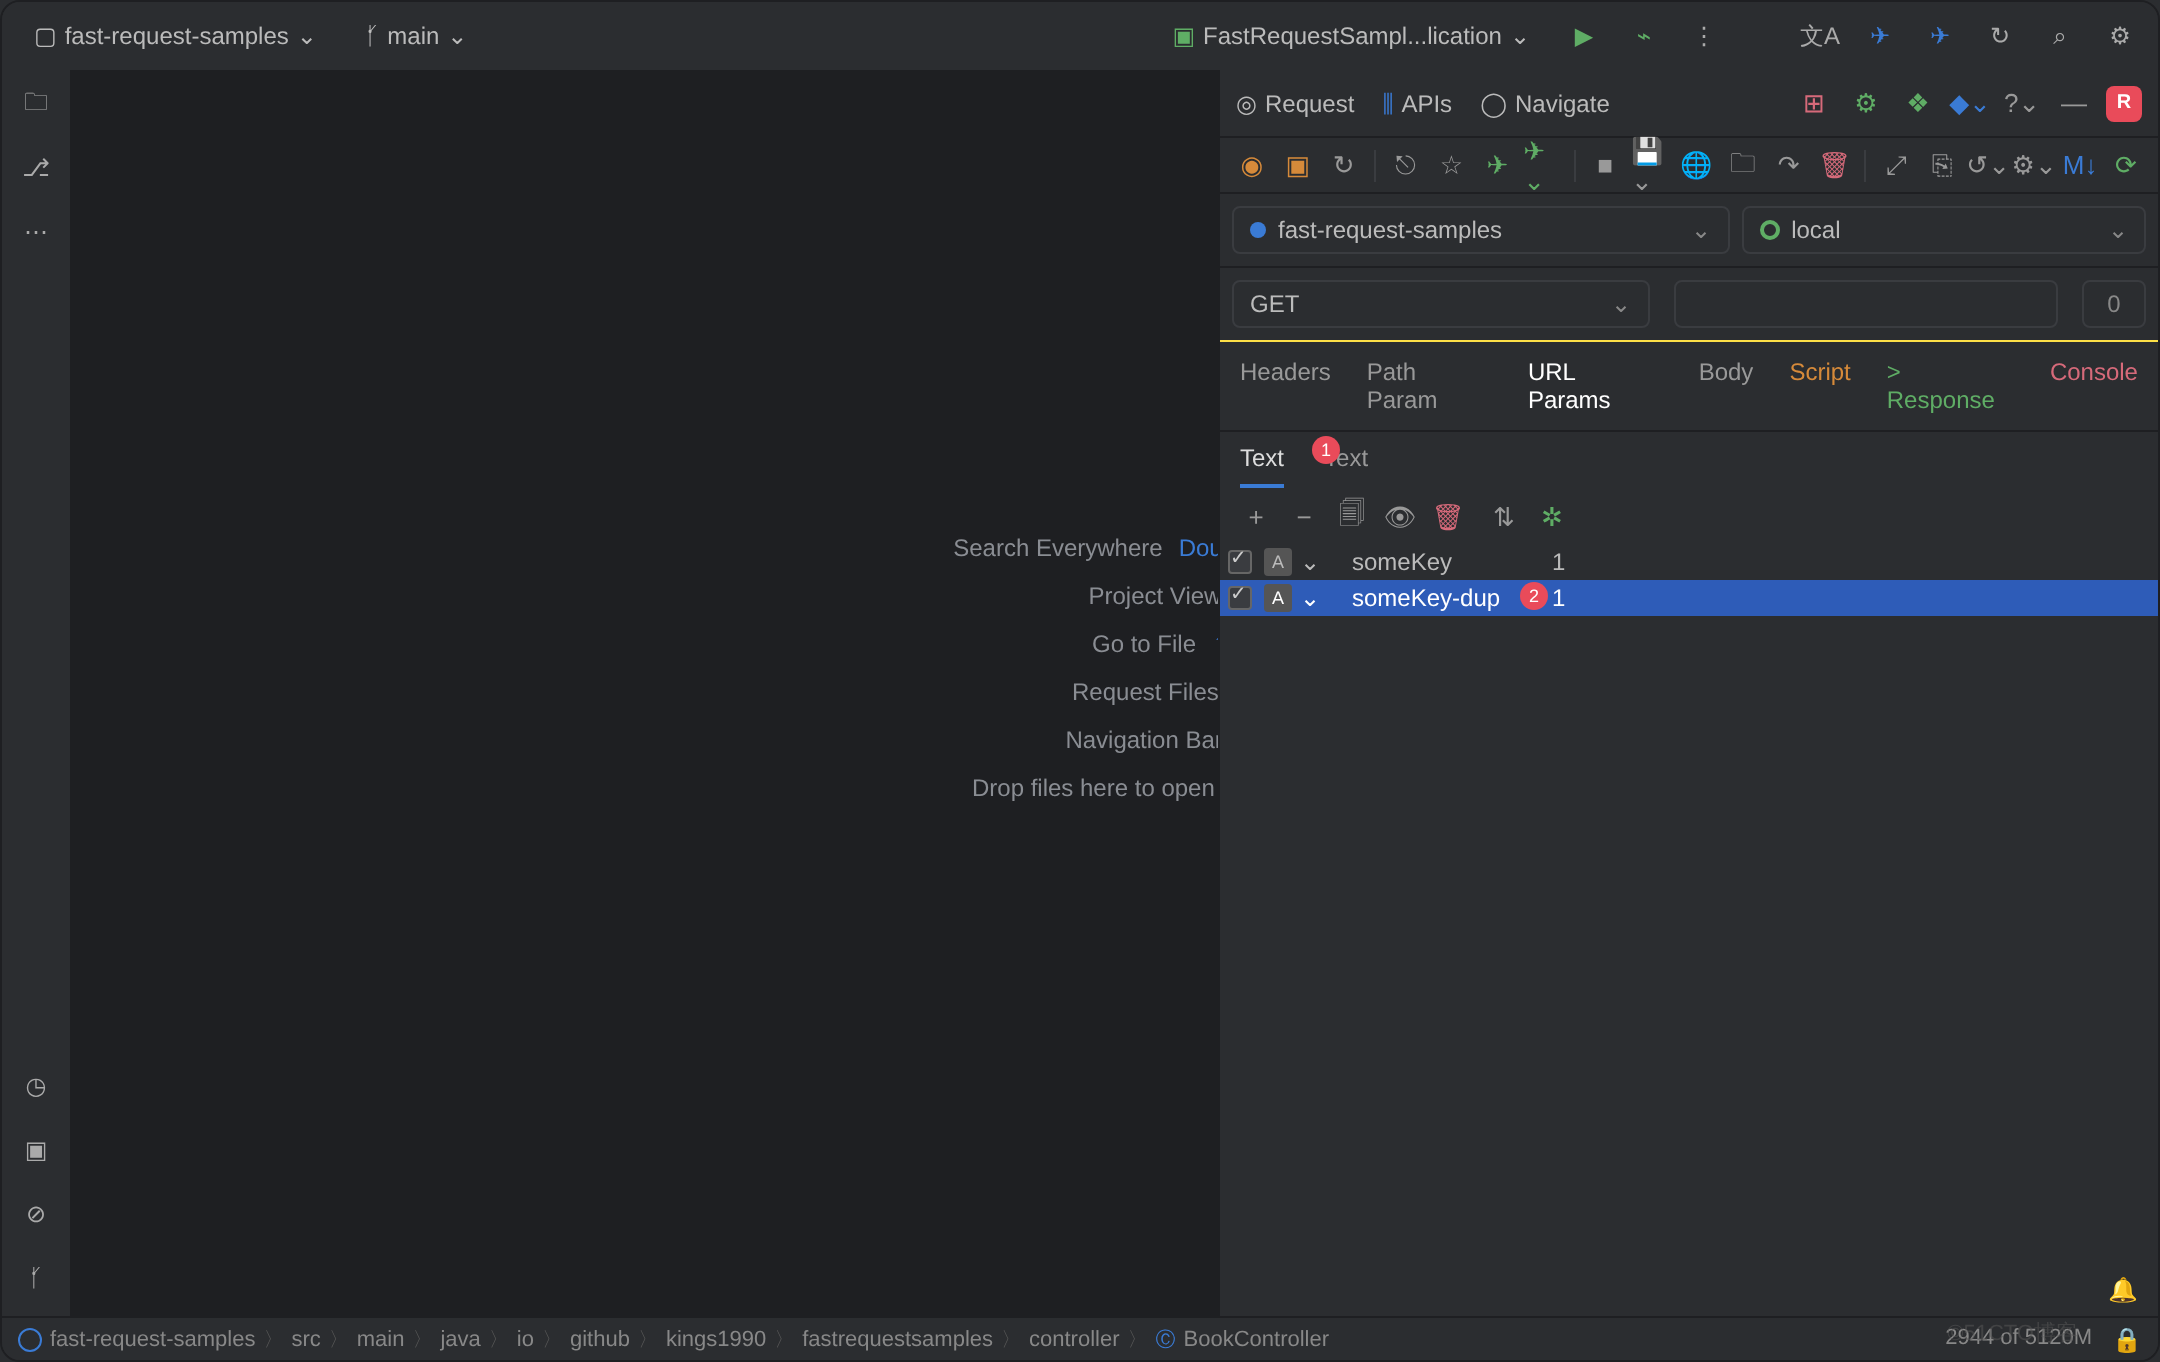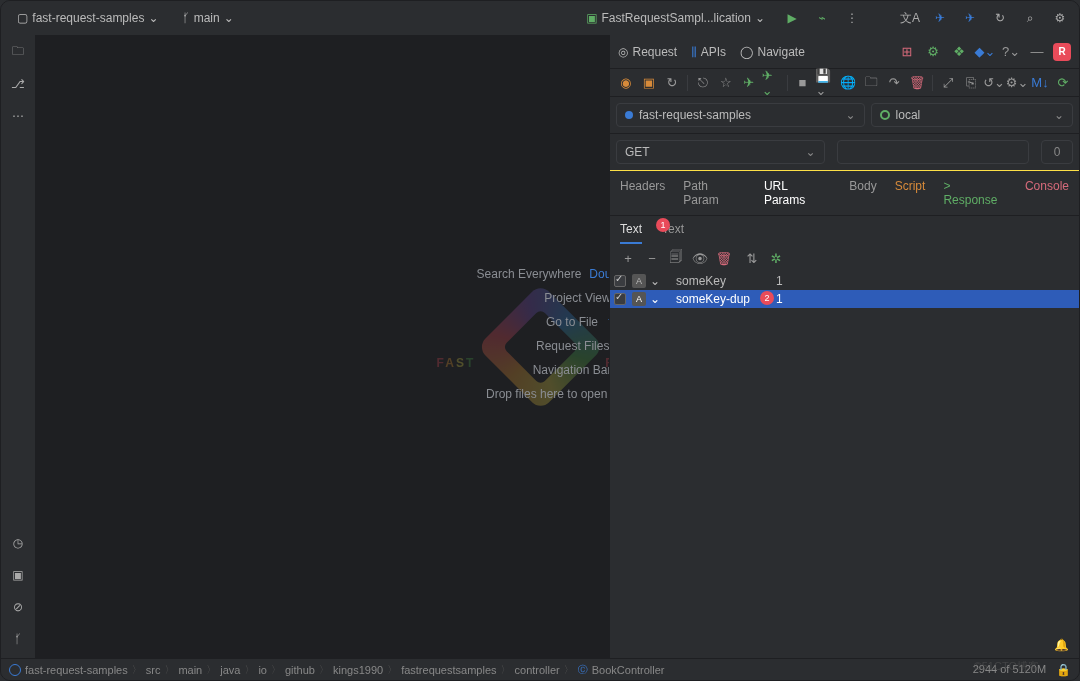--- a/index.html
+++ b/index.html
@@ -118,25 +118,20 @@
   <div class="iconbtn">⋯</div>
   <div class="bottom">
     <div class="iconbtn">◷</div>
     <div class="iconbtn">▣</div>
     <div class="iconbtn">⊘</div>
     <div class="iconbtn">ᚶ</div>
   </div>
 </div>
 
 <div class="editor">
-  <div class="watermark">
-    <div class="wm-text"><span>F</span><span>A</span><span>S</span><span>T</span></div>
-    <div class="wm-logo"></div>
-    <div class="wm-text"><span>R</span><span>E</span><span>Q</span><span>U</span><span>E</span><span>S</span><span>T</span></div>
-  </div>
   <div class="tips">
     <div class="tip">
         <span class="label">Search Everywhere</span>
         <span class="shortcut">Double⇧</span>
       </div>
     <div class="tip">
         <span class="label">Project View</span>
         <span class="shortcut">⌘1</span>
       </div>
     <div class="tip">

